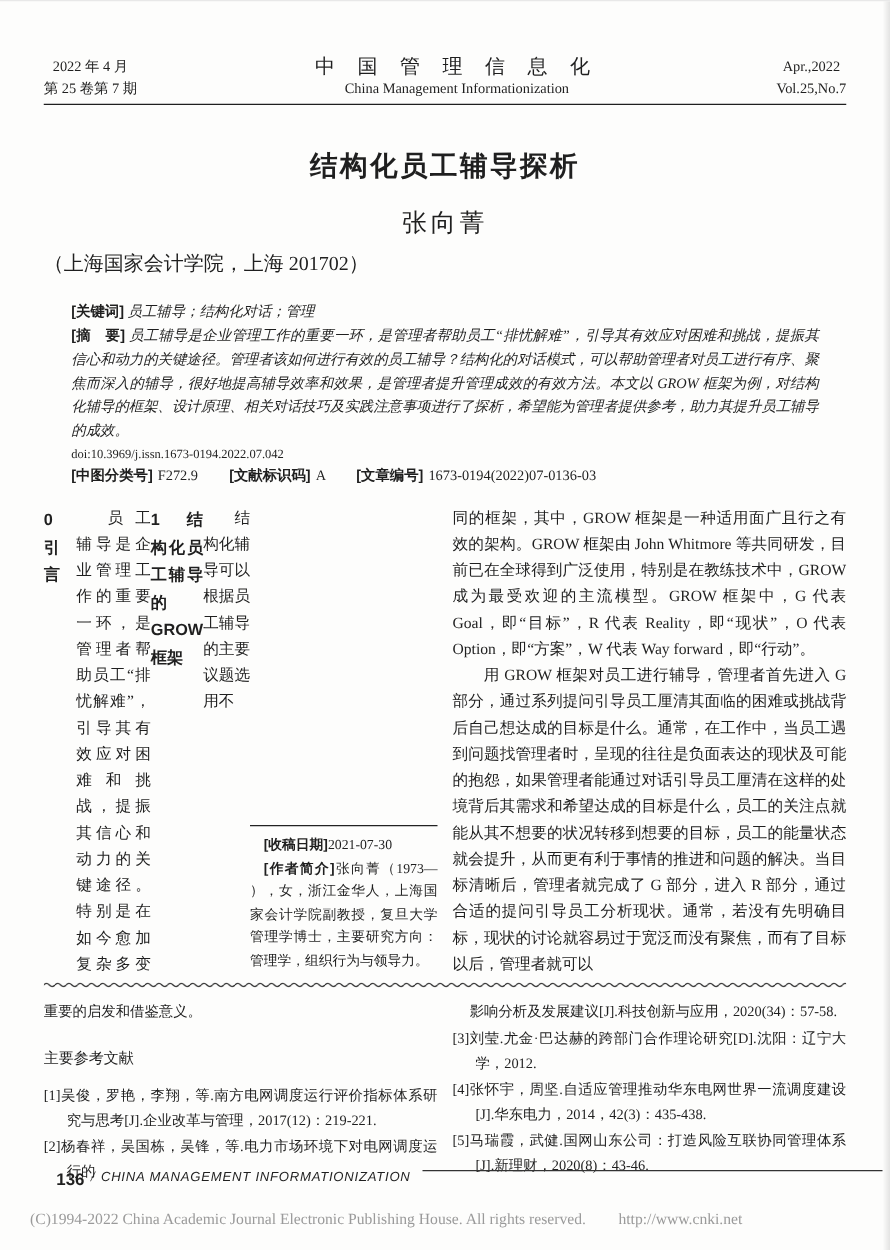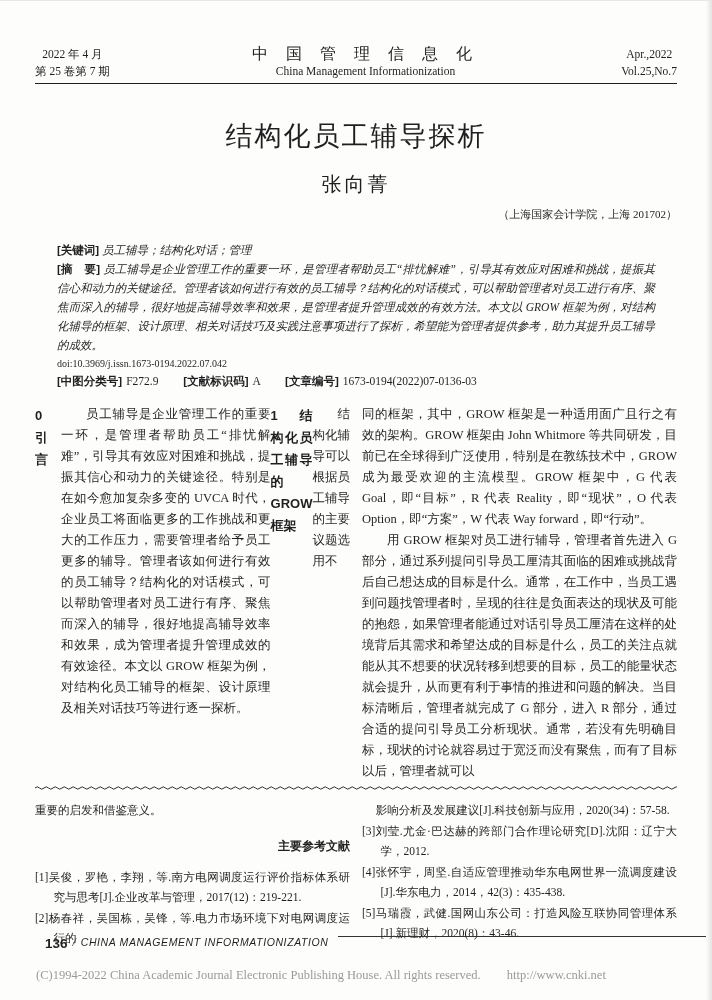--- a/index.html
+++ b/index.html
@@ -24,23 +24,23 @@
   .jheader{
     padding-top:44px;
     display:flex; justify-content:space-between; align-items:flex-end;
   }
   .jheader .blk{ text-align:center; font-size:11.5px; line-height:17px; }
   .hdr-cn-title{ font-size:16px; letter-spacing:7px; font-weight:500; line-height:18px; }
   .hdr-en-title{ font-size:11.5px; }
   .hdr-rule{ border-top:1.5px solid #1f1f1f; margin-top:3px; }
 
   
-  .a-title{ margin:34px 0 0; text-align:center; font-size:27px; font-weight:400; letter-spacing:2px; }
+  .a-title{ margin:34px 0 0; text-align:center; font-size:22px; font-weight:700; letter-spacing:2px; }
   .a-author{ margin-top:17px; text-align:center; font-size:20px; letter-spacing:3px; }
-  .a-affil{ margin-top:9px; text-align:right; font-size:11px; }
+  .a-affil{ margin-top:9px; text-align:left; font-size:16px; }
 
   
   .abstract{ margin:19px 22px 0; font-size:11.5px; line-height:19px; text-align:justify; }
   .abstract .abs-text{ font-style:italic; }
   .lbl{ font-weight:bold; font-style:normal; font-family:"Liberation Sans","DejaVu Sans",sans-serif; }
   .abstract p{ margin:0; }
   .abs-doi{ font-style:normal; font-size:10px; line-height:17px; margin-top:1px; }
   .abs-meta{ font-style:normal; line-height:19px; }
   .abs-meta .gap{ margin-left:22px; }
   .abs-meta .val{ margin-left:4px; }
@@ -60,41 +60,41 @@
   .footnote p{ margin:0; text-indent:1em; text-align:justify; }
 
   
   .wavy{ display:block; margin:7px 0 9px; }
 
   
   .bottom-cols{ display:flex; gap:12px; height:150px; overflow:hidden; }
   .bcol{ width:315px; font-size:11.5px; line-height:20.5px; text-align:justify; }
   .bcol p{ margin:0; }
   .refs-h{
-    text-align:right; font-family:"Liberation Sans","DejaVu Sans",sans-serif;
-    font-size:12px; font-weight:bold; margin:17px 0 13px; line-height:16px;
+    text-align:left; font-family:"Liberation Sans","DejaVu Sans",sans-serif;
+    font-size:12px; font-weight:normal; margin:17px 0 13px; line-height:16px;
   }
   .ref{ padding-left:1.6em; text-indent:-1.6em; }
   .ref-cont{ padding-left:1.2em; }
 
   
   .page-footer{
     position:absolute; left:45px; right:6px; top:935px;
     display:flex; align-items:flex-start;
   }
   .pg-num{ font-family:"Liberation Sans","DejaVu Sans",sans-serif; font-weight:bold; font-size:13.5px; }
   .pg-sep{ margin:0 5px; font-style:italic; font-size:11.5px; }
   .pg-journal{
     font-family:"Liberation Sans","DejaVu Sans",sans-serif;
     font-style:italic; font-size:10.5px; letter-spacing:0.6px;
   }
   .pg-line{ flex:1; border-top:1.3px solid #333; margin-left:10px; }
 
   .copyright{
-    position:absolute; left:36px; top:967px; right:14px;
+    position:absolute; left:24px; top:967px; right:14px;
     color:#9a9a9a; font-size:12.5px; white-space:nowrap;
   }
   .copyright .cnki{ margin-left:26px; }
 </style>
 </head>
 <body>
 
 <div class="page">
   <div class="content">
 
@@ -128,20 +128,25 @@
         <span class="lbl gap">[文章编号]</span><span class="val">1673-0194(2022)07-0136-03</span>
       </p>
     </div>
 
     <div class="columns">
       <div class="col col-left">
         <div class="sec-h">0　引　言</div>
         <p class="indent">员工辅导是企业管理工作的重要一环，是管理者帮助员工“排忧解难”，引导其有效应对困难和挑战，提振其信心和动力的关键途径。特别是在如今愈加复杂多变的 UVCA 时代，企业员工将面临更多的工作挑战和更大的工作压力，需要管理者给予员工更多的辅导。管理者该如何进行有效的员工辅导？结构化的对话模式，可以帮助管理者对员工进行有序、聚焦而深入的辅导，很好地提高辅导效率和效果，成为管理者提升管理成效的有效途径。本文以 GROW 框架为例，对结构化员工辅导的框架、设计原理及相关对话技巧等进行逐一探析。</p>
         <div class="sec-h">1　结构化员工辅导的 GROW 框架</div>
         <p class="indent">结构化辅导可以根据员工辅导的主要议题选用不</p>
+        <div class="footnote">
+          <div class="fn-rule"></div>
+          <p><span class="lbl">[收稿日期]</span><span>2021-07-30</span></p>
+          <p><span class="lbl">[作者简介]</span><span>张向菁（1973— ），女，浙江金华人，上海国家会计学院副教授，复旦大学管理学博士，主要研究方向：管理学，组织行为与领导力。</span></p>
+        </div>
       </div>
       <div class="col">
         <p>同的框架，其中，GROW 框架是一种适用面广且行之有效的架构。GROW 框架由 John Whitmore 等共同研发，目前已在全球得到广泛使用，特别是在教练技术中，GROW 成为最受欢迎的主流模型。GROW 框架中，G 代表 Goal，即“目标”，R 代表 Reality，即“现状”，O 代表 Option，即“方案”，W 代表 Way forward，即“行动”。</p>
         <p class="indent">用 GROW 框架对员工进行辅导，管理者首先进入 G 部分，通过系列提问引导员工厘清其面临的困难或挑战背后自己想达成的目标是什么。通常，在工作中，当员工遇到问题找管理者时，呈现的往往是负面表达的现状及可能的抱怨，如果管理者能通过对话引导员工厘清在这样的处境背后其需求和希望达成的目标是什么，员工的关注点就能从其不想要的状况转移到想要的目标，员工的能量状态就会提升，从而更有利于事情的推进和问题的解决。当目标清晰后，管理者就完成了 G 部分，进入 R 部分，通过合适的提问引导员工分析现状。通常，若没有先明确目标，现状的讨论就容易过于宽泛而没有聚焦，而有了目标以后，管理者就可以</p>
       </div>
     </div>
 
     <svg class="wavy" width="642" height="6" xmlns="http://www.w3.org/2000/svg">
       <defs>
         <pattern id="wavepat" x="0" y="0" width="9" height="6" patternUnits="userSpaceOnUse">

